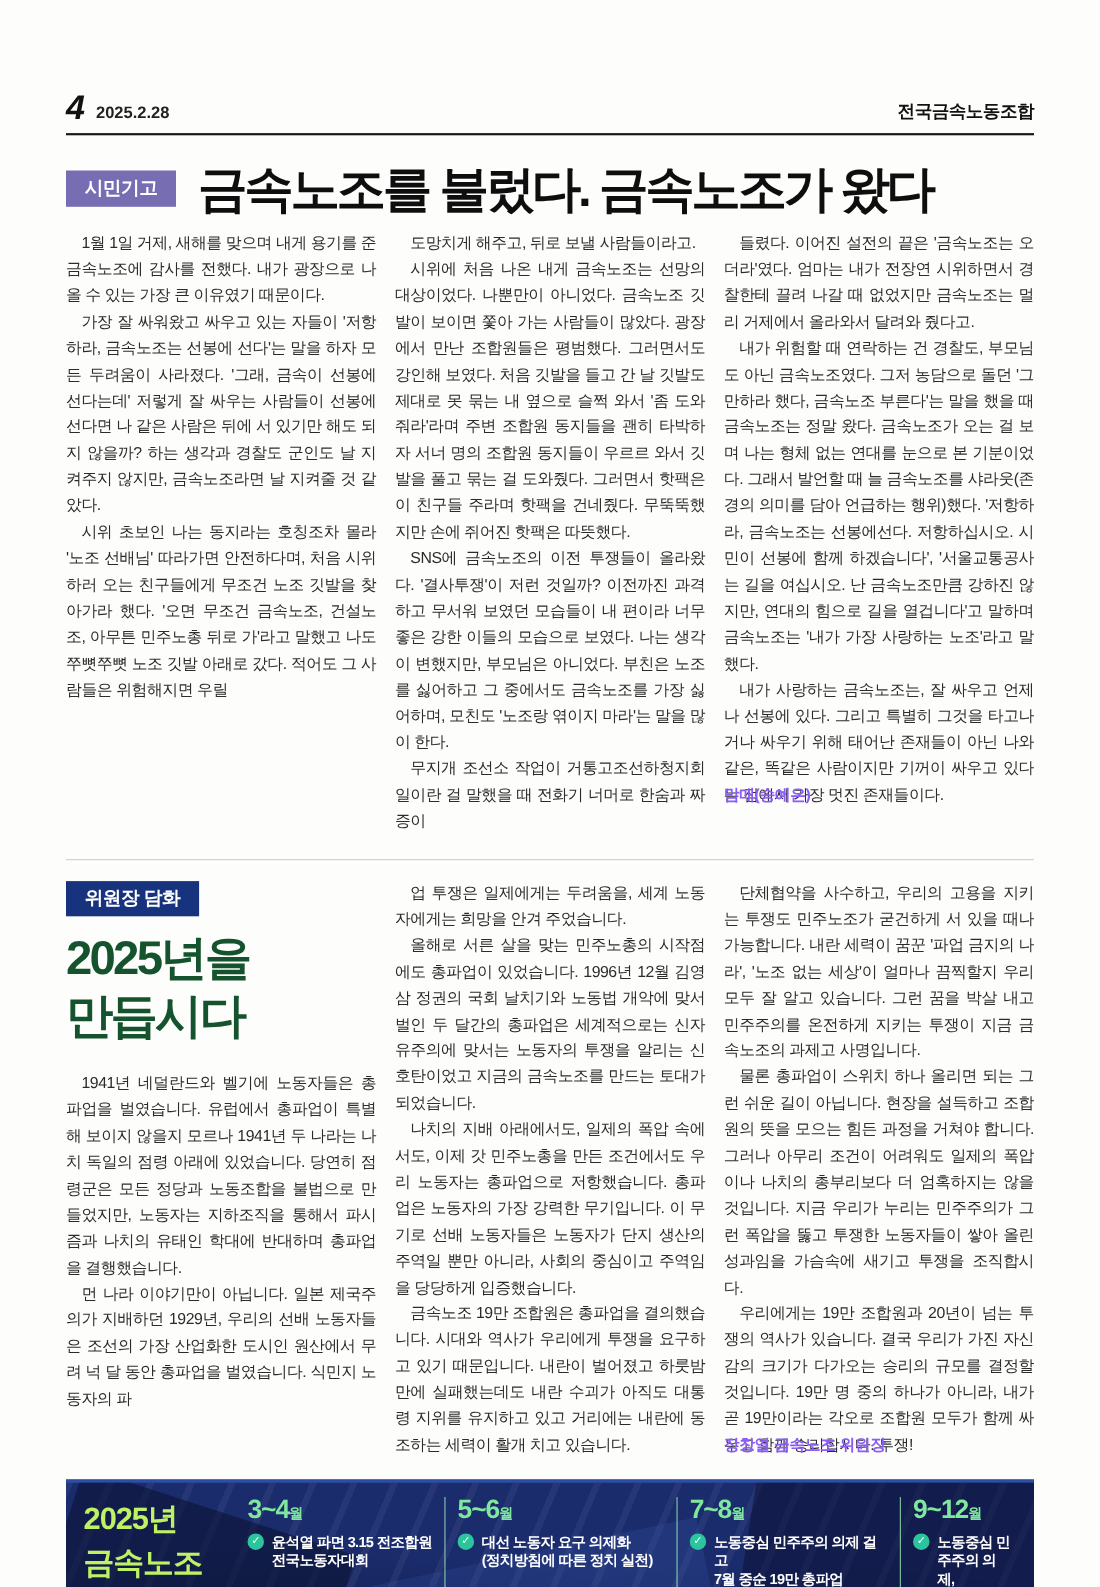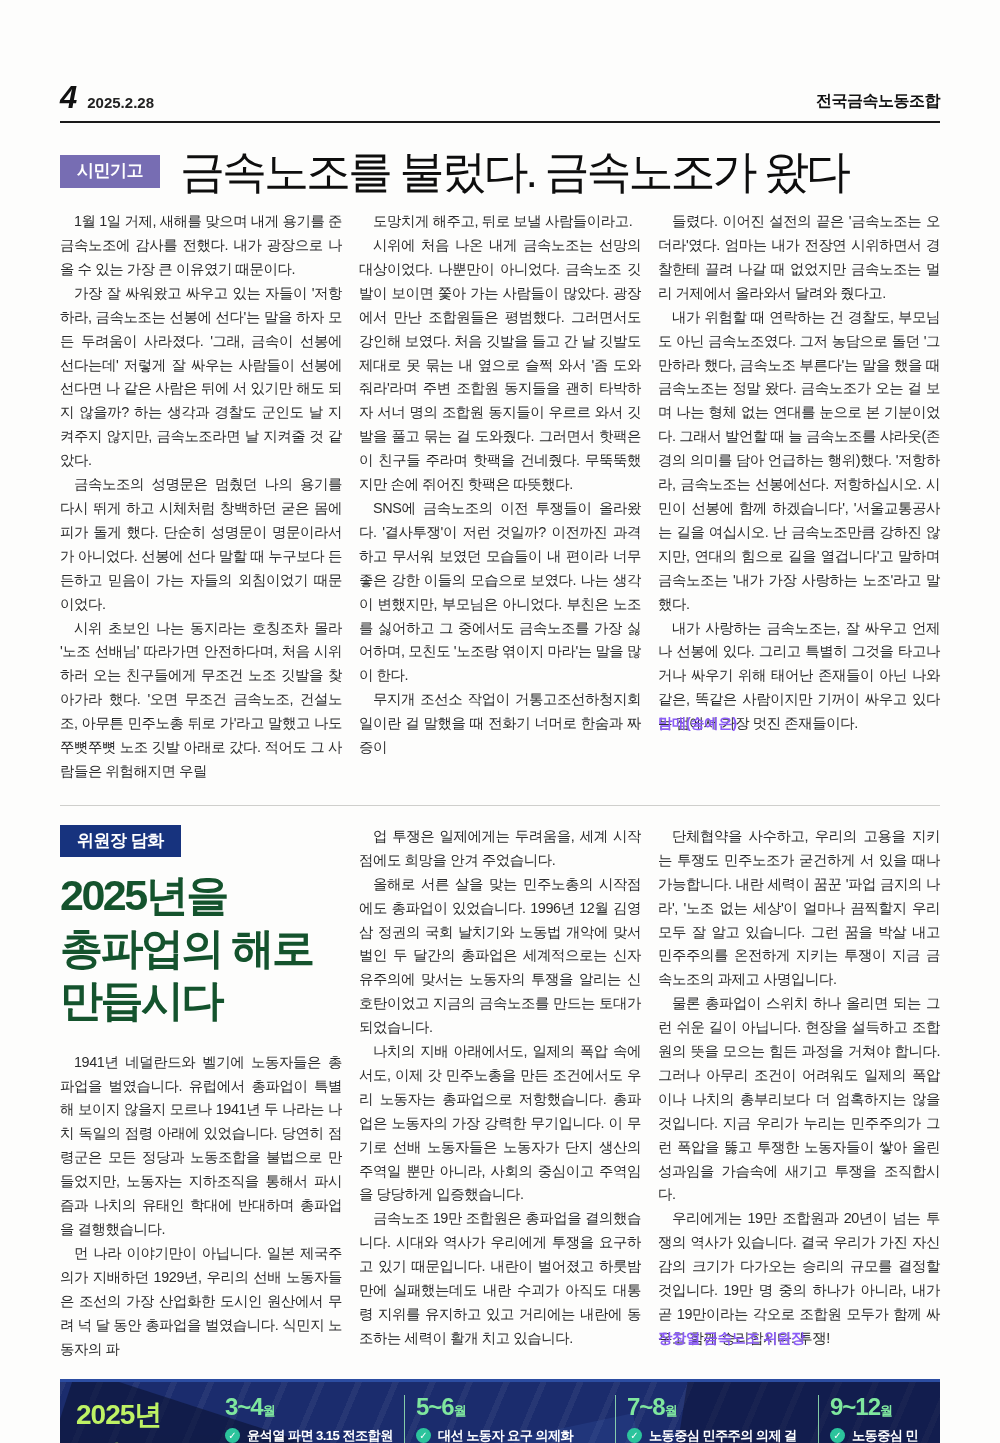--- a/index.html
+++ b/index.html
@@ -23,21 +23,21 @@
   .badge {
     display:inline-block; color:#fff; font-weight:800; font-size:17px;
     padding:6px 17px; letter-spacing:-0.5px; line-height:1.2;
   }
   .badge-citizen { background:#776db3; }
   .badge-chair   { background:#17337e; }
 
   
   .a1-head { display:flex; align-items:center; gap:20px; margin-top:25px; }
   .a1-title {
-    font-size:45px; font-weight:400; letter-spacing:-3px; color:#0e0e0e;
+    font-size:45px; font-weight:700; letter-spacing:-3px; color:#0e0e0e;
     white-space:nowrap; line-height:1.05;
   }
 
   
   .cols { display:flex; gap:17px; margin-top:15px; }
   .col { flex:1 1 0; min-width:0; text-align:justify; font-size:14.4px;
          line-height:23.9px; letter-spacing:-0.4px; color:#2b2b2b; }
   .col p { margin:0; text-indent:14px; }
   .byline { font-weight:800; margin-top:-23.9px; color:#8b5cf6; }
 
@@ -109,21 +109,20 @@
 
     <div class="a1-head">
       <span class="badge badge-citizen">시민기고</span>
       <h1 class="a1-title" style="margin:0">금속노조를 불렀다. 금속노조가 왔다</h1>
     </div>
 
     <div class="cols">
       <div class="col">
         <p>1월 1일 거제, 새해를 맞으며 내게 용기를 준 금속노조에 감사를 전했다. 내가 광장으로 나올 수 있는 가장 큰 이유였기 때문이다.</p>
         <p>가장 잘 싸워왔고 싸우고 있는 자들이 '저항하라, 금속노조는 선봉에 선다'는 말을 하자 모든 두려움이 사라졌다. '그래, 금속이 선봉에 선다는데' 저렇게 잘 싸우는 사람들이 선봉에 선다면 나 같은 사람은 뒤에 서 있기만 해도 되지 않을까? 하는 생각과 경찰도 군인도 날 지켜주지 않지만, 금속노조라면 날 지켜줄 것 같았다.</p>
-        <p>금속노조의 성명문은 멈췄던 나의 용기를 다시 뛰게 하고 시체처럼 창백하던 굳은 몸에 피가 돌게 했다. 단순히 성명문이 명문이라서가 아니었다. 선봉에 선다 말할 때 누구보다 든든하고 믿음이 가는 자들의 외침이었기 때문이었다.</p>
         <p>시위 초보인 나는 동지라는 호칭조차 몰라 '노조 선배님' 따라가면 안전하다며, 처음 시위하러 오는 친구들에게 무조건 노조 깃발을 찾아가라 했다. '오면 무조건 금속노조, 건설노조, 아무튼 민주노총 뒤로 가'라고 말했고 나도 쭈뼛쭈뼛 노조 깃발 아래로 갔다. 적어도 그 사람들은 위험해지면 우릴</p>
       </div>
       <div class="col">
         <p>도망치게 해주고, 뒤로 보낼 사람들이라고.</p>
         <p>시위에 처음 나온 내게 금속노조는 선망의 대상이었다. 나뿐만이 아니었다. 금속노조 깃발이 보이면 쫓아 가는 사람들이 많았다. 광장에서 만난 조합원들은 평범했다. 그러면서도 강인해 보였다. 처음 깃발을 들고 간 날 깃발도 제대로 못 묶는 내 옆으로 슬쩍 와서 '좀 도와줘라'라며 주변 조합원 동지들을 괜히 타박하자 서너 명의 조합원 동지들이 우르르 와서 깃발을 풀고 묶는 걸 도와줬다. 그러면서 핫팩은 이 친구들 주라며 핫팩을 건네줬다. 무뚝뚝했지만 손에 쥐어진 핫팩은 따뜻했다.</p>
         <p>SNS에 금속노조의 이전 투쟁들이 올라왔다. '결사투쟁'이 저런 것일까? 이전까진 과격하고 무서워 보였던 모습들이 내 편이라 너무 좋은 강한 이들의 모습으로 보였다. 나는 생각이 변했지만, 부모님은 아니었다. 부친은 노조를 싫어하고 그 중에서도 금속노조를 가장 싫어하며, 모친도 '노조랑 엮이지 마라'는 말을 많이 한다.</p>
         <p>무지개 조선소 작업이 거통고조선하청지회 일이란 걸 말했을 때 전화기 너머로 한숨과 짜증이</p>
       </div>
       <div class="col">
         <p>들렸다. 이어진 설전의 끝은 '금속노조는 오더라'였다. 엄마는 내가 전장연 시위하면서 경찰한테 끌려 나갈 때 없었지만 금속노조는 멀리 거제에서 올라와서 달려와 줬다고.</p>
@@ -133,30 +132,29 @@
       </div>
     </div>
 
     <hr class="article-divider">
 
     <div class="cols">
       <div class="col">
         <span class="badge badge-chair">위원장 담화</span>
         <div class="a2-title">
           <div>2025년을</div>
-          <div>총파업의 해로</div>
           <div>만듭시다</div>
         </div>
         <div class="a2-body1">
           <p>1941년 네덜란드와 벨기에 노동자들은 총파업을 벌였습니다. 유럽에서 총파업이 특별해 보이지 않을지 모르나 1941년 두 나라는 나치 독일의 점령 아래에 있었습니다. 당연히 점령군은 모든 정당과 노동조합을 불법으로 만들었지만, 노동자는 지하조직을 통해서 파시즘과 나치의 유태인 학대에 반대하며 총파업을 결행했습니다.</p>
           <p>먼 나라 이야기만이 아닙니다. 일본 제국주의가 지배하던 1929년, 우리의 선배 노동자들은 조선의 가장 산업화한 도시인 원산에서 무려 넉 달 동안 총파업을 벌였습니다. 식민지 노동자의 파</p>
         </div>
       </div>
       <div class="col">
-        <p>업 투쟁은 일제에게는 두려움을, 세계 시작점에도 희망을 안겨 주었습니다.</p>
+        <p>업 투쟁은 일제에게는 두려움을, 세계 노동자에게는 희망을 안겨 주었습니다.</p>
         <p>올해로 서른 살을 맞는 민주노총의 시작점에도 총파업이 있었습니다. 1996년 12월 김영삼 정권의 국회 날치기와 노동법 개악에 맞서 벌인 두 달간의 총파업은 세계적으로는 신자유주의에 맞서는 노동자의 투쟁을 알리는 신호탄이었고 지금의 금속노조를 만드는 토대가 되었습니다.</p>
         <p>나치의 지배 아래에서도, 일제의 폭압 속에서도, 이제 갓 민주노총을 만든 조건에서도 우리 노동자는 총파업으로 저항했습니다. 총파업은 노동자의 가장 강력한 무기입니다. 이 무기로 선배 노동자들은 노동자가 단지 생산의 주역일 뿐만 아니라, 사회의 중심이고 주역임을 당당하게 입증했습니다.</p>
         <p>금속노조 19만 조합원은 총파업을 결의했습니다. 시대와 역사가 우리에게 투쟁을 요구하고 있기 때문입니다. 내란이 벌어졌고 하룻밤 만에 실패했는데도 내란 수괴가 아직도 대통령 지위를 유지하고 있고 거리에는 내란에 동조하는 세력이 활개 치고 있습니다.</p>
       </div>
       <div class="col">
         <p>단체협약을 사수하고, 우리의 고용을 지키는 투쟁도 민주노조가 굳건하게 서 있을 때나 가능합니다. 내란 세력이 꿈꾼 '파업 금지의 나라', '노조 없는 세상'이 얼마나 끔찍할지 우리 모두 잘 알고 있습니다. 그런 꿈을 박살 내고 민주주의를 온전하게 지키는 투쟁이 지금 금속노조의 과제고 사명입니다.</p>
         <p>물론 총파업이 스위치 하나 올리면 되는 그런 쉬운 길이 아닙니다. 현장을 설득하고 조합원의 뜻을 모으는 힘든 과정을 거쳐야 합니다. 그러나 아무리 조건이 어려워도 일제의 폭압이나 나치의 총부리보다 더 엄혹하지는 않을 것입니다. 지금 우리가 누리는 민주주의가 그런 폭압을 뚫고 투쟁한 노동자들이 쌓아 올린 성과임을 가슴속에 새기고 투쟁을 조직합시다.</p>
         <p>우리에게는 19만 조합원과 20년이 넘는 투쟁의 역사가 있습니다. 결국 우리가 가진 자신감의 크기가 다가오는 승리의 규모를 결정할 것입니다. 19만 명 중의 하나가 아니라, 내가 곧 19만이라는 각오로 조합원 모두가 함께 싸우고 함께 승리합시다. 투쟁!</p>
         <div class="byline">장창열 금속노조 위원장</div>
       </div>

